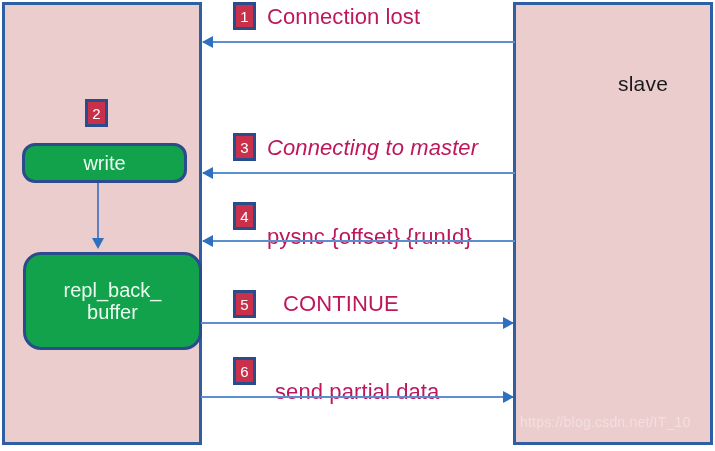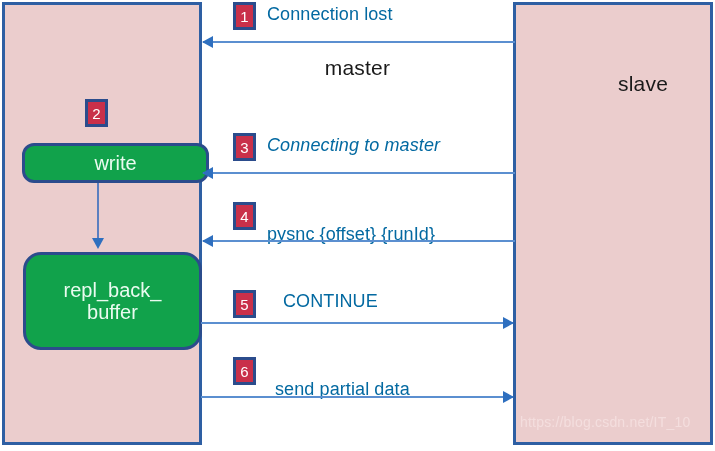--- a/index.html
+++ b/index.html
@@ -48,21 +48,21 @@
     box-sizing: border-box;
     color: #EAFBF0;
     display: flex;
     align-items: center;
     justify-content: center;
     text-align: center;
     line-height: 1.12;
     font-size: 20px;
   }
   #write-box {
-    left: 22px; top: 143px; width: 187px; height: 40px;
+    left: 22px; top: 143px; width: 165px; height: 40px; border-radius: 13px;
   }
   #repl-box {
     left: 23px; top: 252px; width: 179px; height: 98px;
     border-radius: 18px;
     white-space: pre-line;
   }
 
   #send-buffer-label {
     position: absolute;
     left: 0; top: 203px; width: 200px;
@@ -95,22 +95,22 @@
     border: 3px solid #2B4C8C;
     box-sizing: border-box;
     color: #ffffff;
     font-size: 15px;
     display: flex;
     align-items: center;
     justify-content: center;
   }
   .msg-label {
     position: absolute;
-    font-size: 18px;
-    color: #0369a1;
+    font-size: 22px;
+    color: #be185d;
     white-space: nowrap;
     letter-spacing: 0.1px;
   }
 
   
   .arrow-line {
     position: absolute;
     height: 2px;
     background: #5B8FD0;
   }
@@ -137,21 +137,20 @@
     color: #F4DEDE;
     letter-spacing: 0.2px;
   }
 </style>
 </head>
 <body>
 
 <div id="canvas">
 
   <div id="master-box" class="node-box"></div>
-  <div id="master-label" class="node-label">master</div>
 
   <div class="badge" style="left:85px; top:99px;">2</div>
 
   <div id="write-box" class="green-box">write</div>
 
   <div id="vconn"></div>
   <div id="vconn-head"></div>
 
 
   <div id="repl-box" class="green-box">repl_back_

